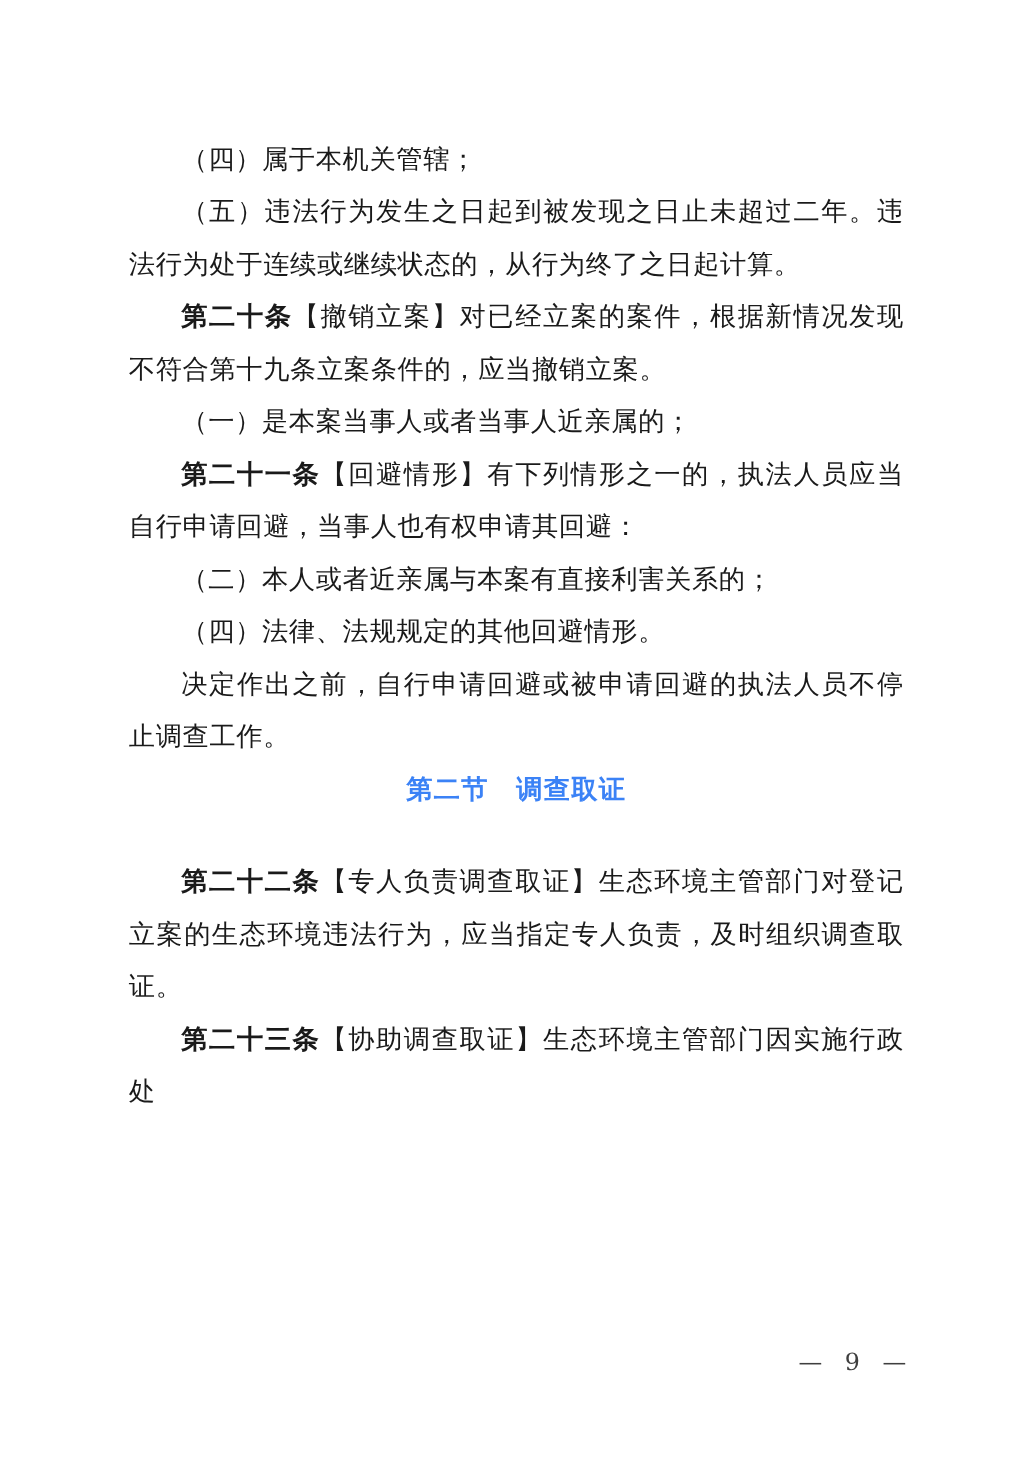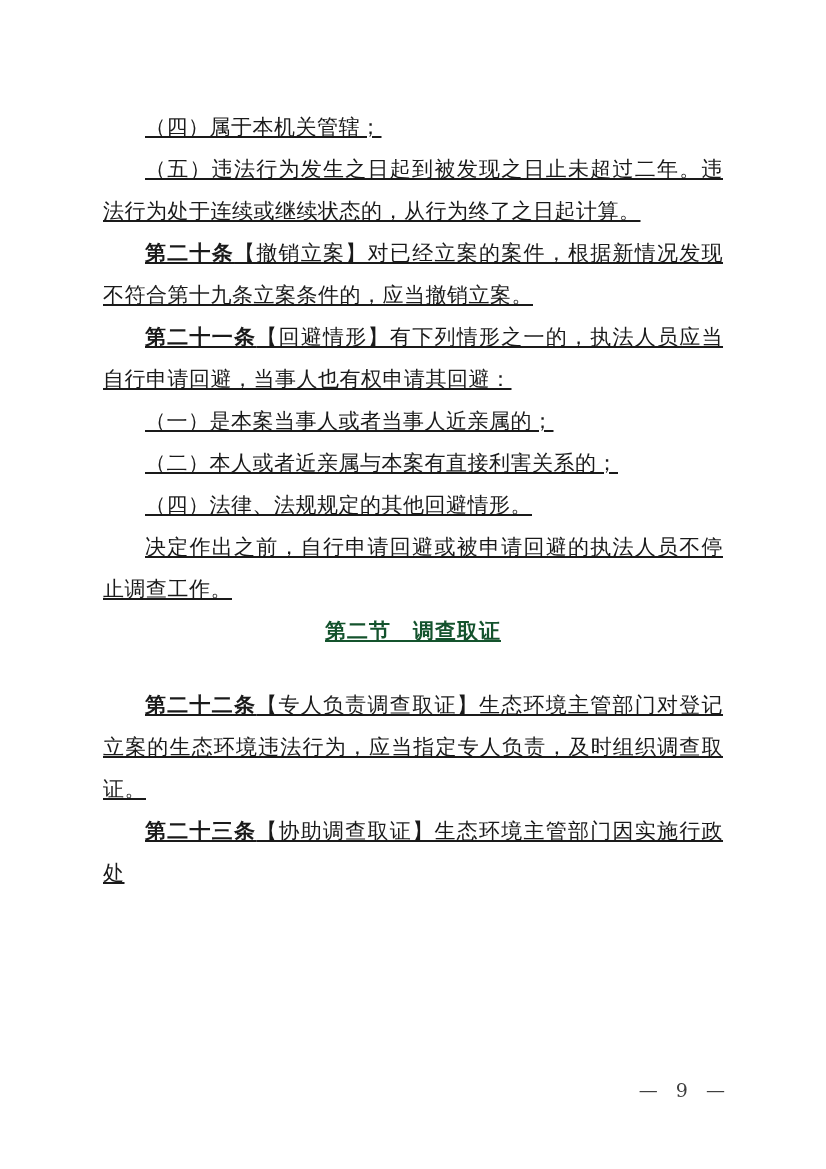--- a/index.html
+++ b/index.html
@@ -24,34 +24,33 @@
     width: 620px;
   }
   .para {
     margin: 0;
     font-size: 21px;
     line-height: 42px;
     letter-spacing: 0.5px;
     text-indent: 2em;
     text-align: justify;
     color: #1a1a1a;
-    text-decoration: underline;
   }
   .para .lead {
     font-weight: bold;
   }
   .section-heading {
     margin: 0 0 32px 0;
     font-size: 21px;
     line-height: 42px;
     font-weight: bold;
     text-align: center;
     text-indent: 0;
     letter-spacing: 1px;
-    color: #14532d;
+    color: #3b82f6;
   }
   .footer {
     position: absolute;
     top: 1076px;
     right: 100px;
     font-size: 19px;
     line-height: 28px;
     color: #3f3f3f;
     word-spacing: 10px;
     letter-spacing: 1px;
@@ -63,23 +62,23 @@
 
 <div class="page">
   <div class="content">
 
     <p class="para"><span class="lead"></span><span>（四）属于本机关管辖；</span></p>
 
     <p class="para"><span class="lead"></span><span>（五）违法行为发生之日起到被发现之日止未超过二年。违法行为处于连续或继续状态的，从行为终了之日起计算。</span></p>
 
     <p class="para"><span class="lead">第二十条</span><span>【撤销立案】对已经立案的案件，根据新情况发现不符合第十九条立案条件的，应当撤销立案。</span></p>
 
+    <p class="para"><span class="lead"></span><span>（一）是本案当事人或者当事人近亲属的；</span></p>
+
     <p class="para"><span class="lead">第二十一条</span><span>【回避情形】有下列情形之一的，执法人员应当自行申请回避，当事人也有权申请其回避：</span></p>
-
-    <p class="para"><span class="lead"></span><span>（一）是本案当事人或者当事人近亲属的；</span></p>
 
     <p class="para"><span class="lead"></span><span>（二）本人或者近亲属与本案有直接利害关系的；</span></p>
 
 
     <p class="para"><span class="lead"></span><span>（四）法律、法规规定的其他回避情形。</span></p>
 
 
 
     <p class="para"><span class="lead"></span><span>决定作出之前，自行申请回避或被申请回避的执法人员不停止调查工作。</span></p>
 

